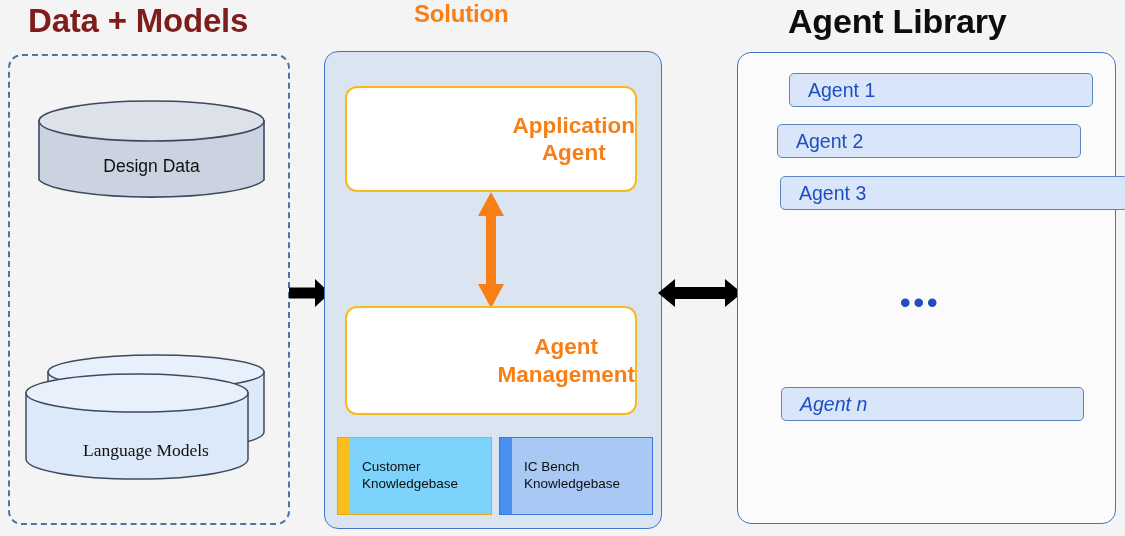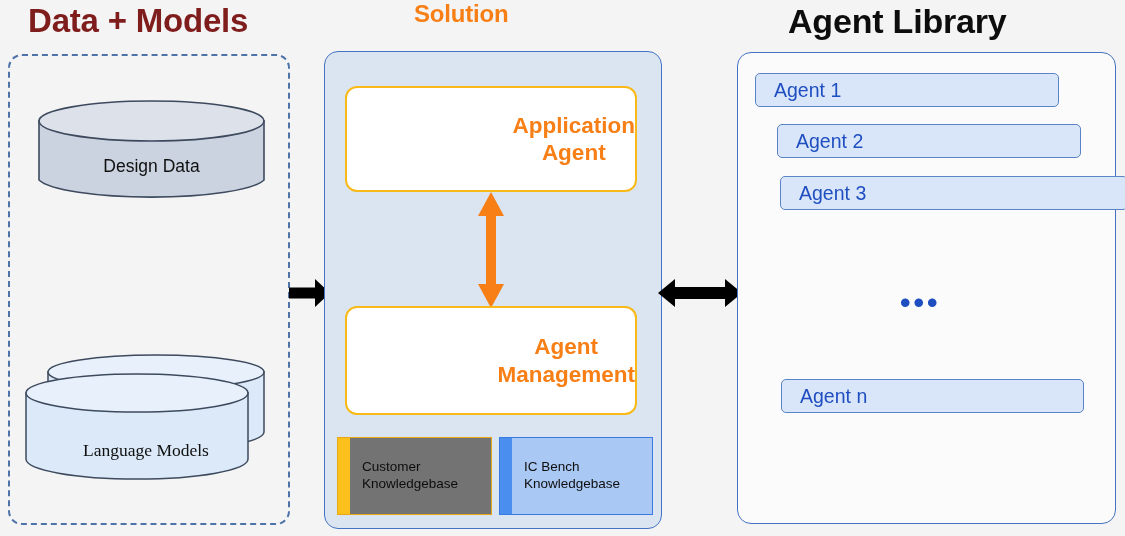--- a/index.html
+++ b/index.html
@@ -142,21 +142,21 @@
     height: 100%;
     flex: 0 0 12px;
   }
   .kb-text {
     padding-left: 12px;
     padding-right: 6px;
   }
   #kb-customer {
     left: 337px; top: 437px;
     width: 155px; height: 78px;
-    background: #737373;
+    background: #7dd3fc;
     border: 1.6px solid #e8a815;
   }
   #kb-customer .kb-bar { background: #fbc01b; }
   #kb-icbench {
     left: 499px; top: 437px;
     width: 154px; height: 78px;
     background: #aac8f4;
     border: 1.6px solid #3a7ae0;
   }
   #kb-icbench .kb-bar { background: #4a8ef0; }
@@ -167,24 +167,24 @@
     box-sizing: border-box;
     background: #d9e6f9;
     border: 1.4px solid #5b84c4;
     border-radius: 5px;
     color: #1f4ec0;
     font-size: 19.5px;
     display: flex;
     align-items: center;
     padding-left: 18px;
   }
-  #agent-1 { left: 755px; top: 73px;  width: 304px; height: 34px; }
+  #agent-1 { left: 789px; top: 73px;  width: 304px; height: 34px; }
   #agent-2 { left: 777px; top: 124px; width: 304px; height: 34px; }
   #agent-3 { left: 780px; top: 176px; width: 348px; height: 34px; }
-  #agent-n { left: 781px; top: 379px; width: 303px; height: 34px; }
+  #agent-n { left: 781px; top: 387px; width: 303px; height: 34px; font-style: italic; }
 
   #agent-ellipsis {
     position: absolute;
     left: 900px; top: 288px;
     width: 80px;
     color: #1f4ec0;
     font-size: 30px;
     font-weight: bold;
     letter-spacing: 3px;
     line-height: 1;

